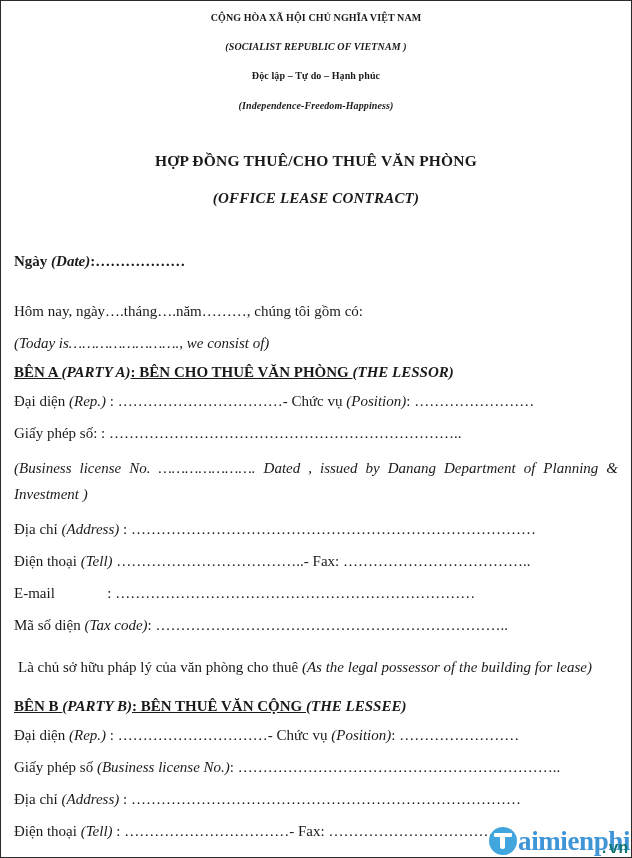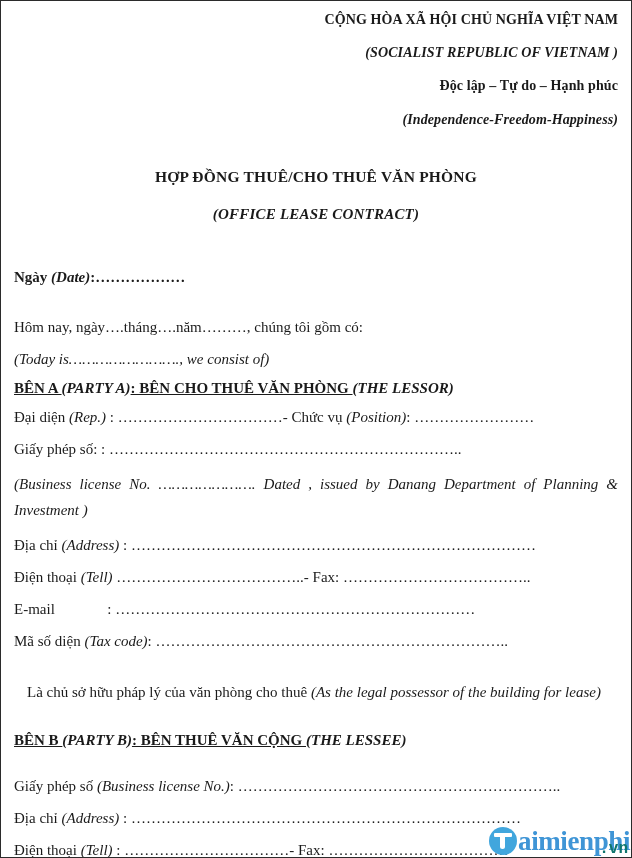--- a/index.html
+++ b/index.html
@@ -22,22 +22,22 @@
     font-family: "Liberation Serif", "DejaVu Serif", serif;
     color: #1a1a1a;
   }
 
   .content {
     padding: 12px 13px 0 13px;
   }
 
   
   .hdr-line {
-    text-align: right;
-    font-size: 14px;
+    text-align: center;
+    font-size: 10px;
     line-height: 1.0;
     letter-spacing: 0.1px;
   }
   .hdr-line.b     { font-weight: bold; }
   .hdr-line.bi    { font-weight: bold; font-style: italic; }
 
   .sp-a { height: 19px; }
   .sp-b { height: 19px; }
   .sp-c { height: 20px; }
   .sp-d { height: 42px; }
@@ -84,21 +84,21 @@
     font-size: 15px;
     line-height: 1.78;
     text-align: justify;
     font-style: italic;
     margin: 0;
   }
   .just-mixed {
     font-size: 15px;
     line-height: 1.78;
     text-align: justify;
-    margin: 13px;
+    margin: 4px;
   }
 
   .dots { letter-spacing: 0px; }
 
   
   .logo {
     position: absolute;
     right: 1px;
     bottom: 2px;
     display: flex;
@@ -241,20 +241,23 @@
     </div>
 
     <div class="gap-sm"></div>
 
     <div class="party-head">
       <span class="und">BÊN B </span><span class="ital">(PARTY B)</span><span class="und">: BÊN THUÊ VĂN CỘNG </span><span class="ital">(THE LESSEE)</span>
     </div>
 
     <div class="gap-sm"></div>
 
+    <div class="ln">
+      <span>Đại diện </span><span class="ital">(Rep.)</span><span>    : </span><span class="dots">…………………………</span><span>- Chức vụ </span><span class="ital">(Position)</span><span>: </span><span class="dots">……………………</span>
+    </div>
 
     <div class="gap-md"></div>
 
     <div class="ln">
       <span>Giấy phép số </span><span class="ital">(Business license No.)</span><span>: </span><span class="dots">………………………………………………………..</span>
     </div>
 
     <div class="gap-md"></div>
 
     <div class="ln">

